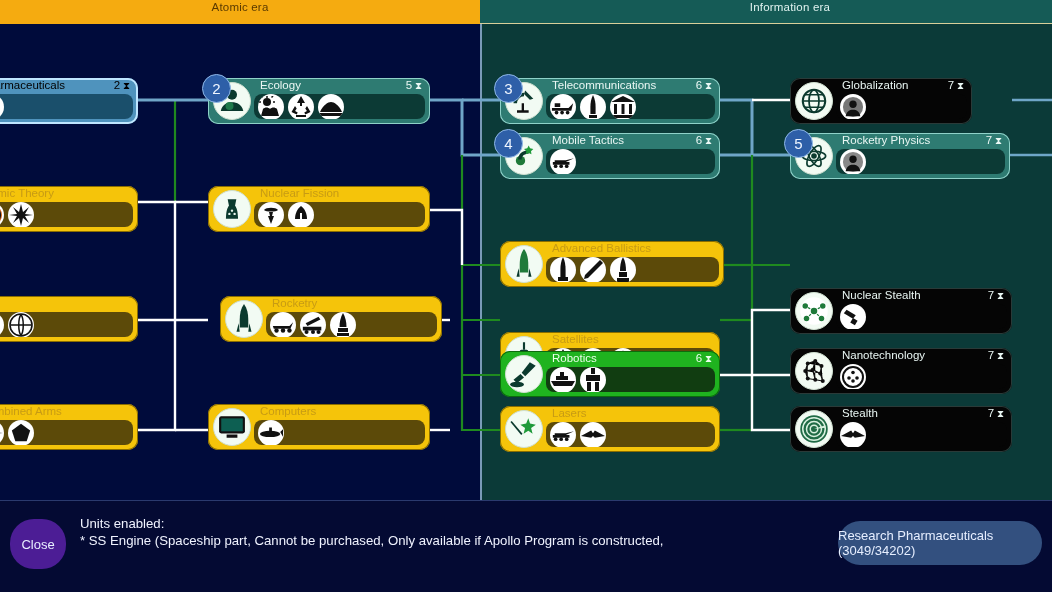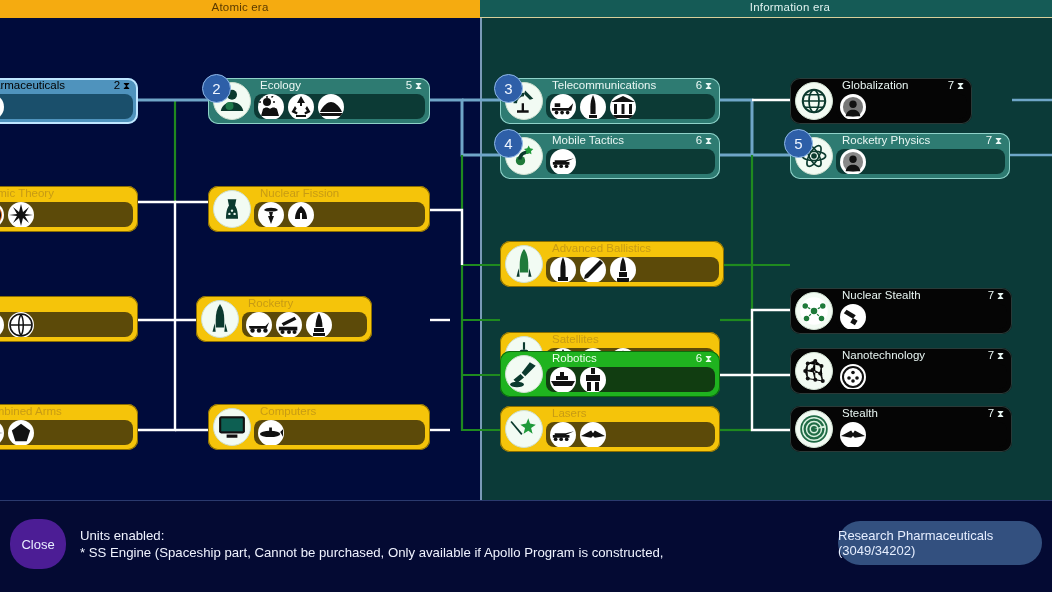--- a/index.html
+++ b/index.html
@@ -16,21 +16,21 @@
     position: absolute; top: 0; bottom: 0;
   }
   .era-atomic  { left: 0;   width: 480px; background: #000b3b; }
   .era-info    { left: 480px; width: 572px; background: #0a3434; border-left: 2px solid #7a9ab8; }
   .era-info-inner {
     position: absolute; left: 0; right: 0; top: 14px; bottom: 92px;
     background: #0b3a38;
   }
 
   .era-header {
-    position: absolute; top: 0; height: 18px; line-height: 14px;
+    position: absolute; top: 0; height: 24px; line-height: 14px;
     text-align: center; font-size: 11.5px; letter-spacing: .2px;
   }
   .era-header-atomic {
     left: 0; width: 480px; background: #f5ab10; color: #5a3a00;
   }
   .era-header-info {
     left: 480px; width: 572px; background: #155b56; color: #dff2ef;
     border-bottom: 1px solid #d8cf9a;
     padding-left: 48px;
   }
@@ -127,21 +127,21 @@
     width: 56px; height: 50px; border-radius: 24px;
     background: #4c1d95;
     color: #e8eeff; font-size: 13px;
     display: flex; align-items: center; justify-content: center;
     cursor: pointer;
   }
   .units-block {
     position: absolute; left: 80px; top: 15px; width: 720px;
     color: #f0f3ff; font-size: 13.2px; line-height: 15.5px;
   }
-  .units-block .hdr { margin-bottom: 1px; margin-top: 12px; }
+  .units-block .hdr { margin-bottom: 1px; }
   .research-btn {
     position: absolute; left: 838px; top: 521px;
     width: 204px; height: 44px; border-radius: 22px;
     background: #33507f;
     color: #e6eeff; font-size: 13px; line-height: 15px;
     display: flex; flex-direction: column; align-items: flex-start; justify-content: center;
     z-index: 50; cursor: pointer;
   }
   svg { display: block; }
 </style>
@@ -415,21 +415,21 @@
             </svg>
           </div>
           <div class="uicon">
             <svg width="24" height="24" viewBox="0 0 24 24">
               <circle cx="12" cy="12" r="11" fill="none" stroke="#111" stroke-width="1.6"></circle>
               <path fill="none" stroke="#111" stroke-width="1.5" d="M1.5 12h21M12 1.5c3 4 3 17 0 21M12 1.5c-3 4-3 17 0 21"></path>
             </svg>
           </div>
         </div>
       </div>
-      <div class="node n-yellow" style="left: 196px; top: 296px; width: 176px; text-decoration: underline;">
+      <div class="node n-yellow" style="left: 220px; top: 296px; width: 222px; text-decoration: underline;">
         <div class="frame"></div>
         <div class="body">
           <div class="uicon">
             <svg width="24" height="20" viewBox="0 0 26 18">
               <path fill="#111" d="M2 10h18l4-4-3 7H3z"></path>
               <circle cx="6" cy="15" r="2.4" fill="#111"></circle>
               <circle cx="13" cy="15" r="2.4" fill="#111"></circle>
               <circle cx="20" cy="15" r="2.4" fill="#111"></circle>
             </svg>
           </div>

